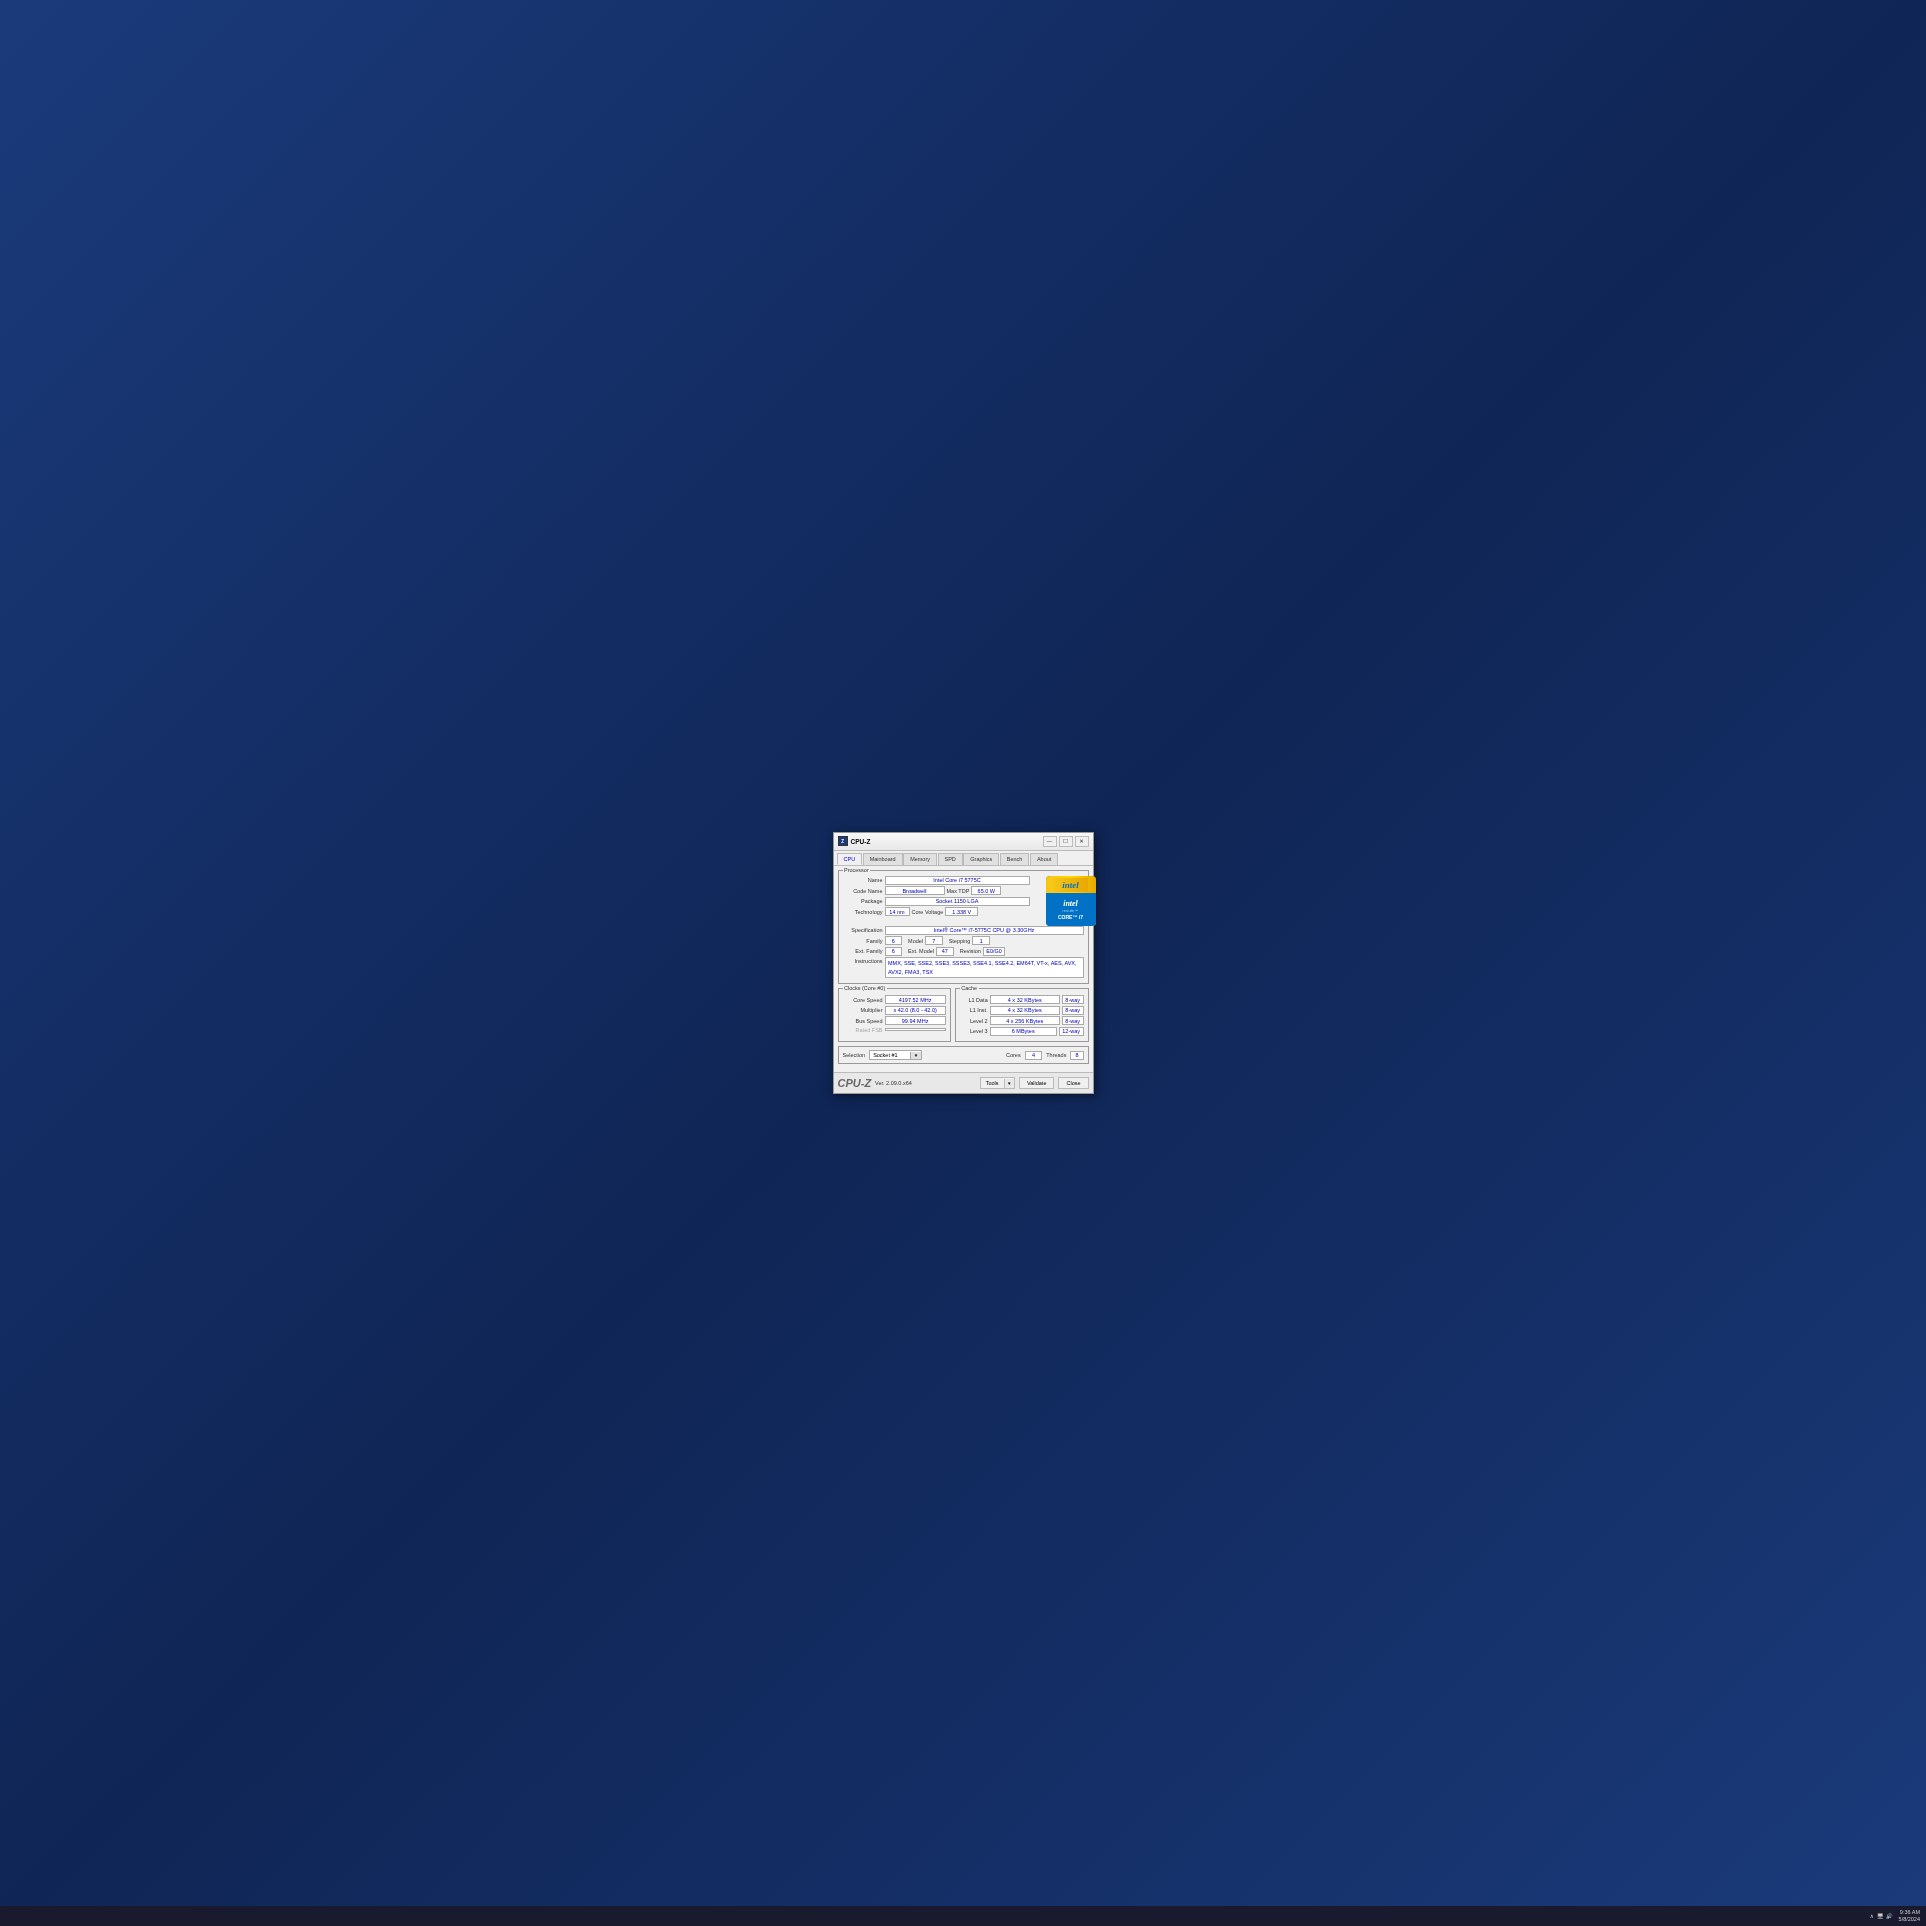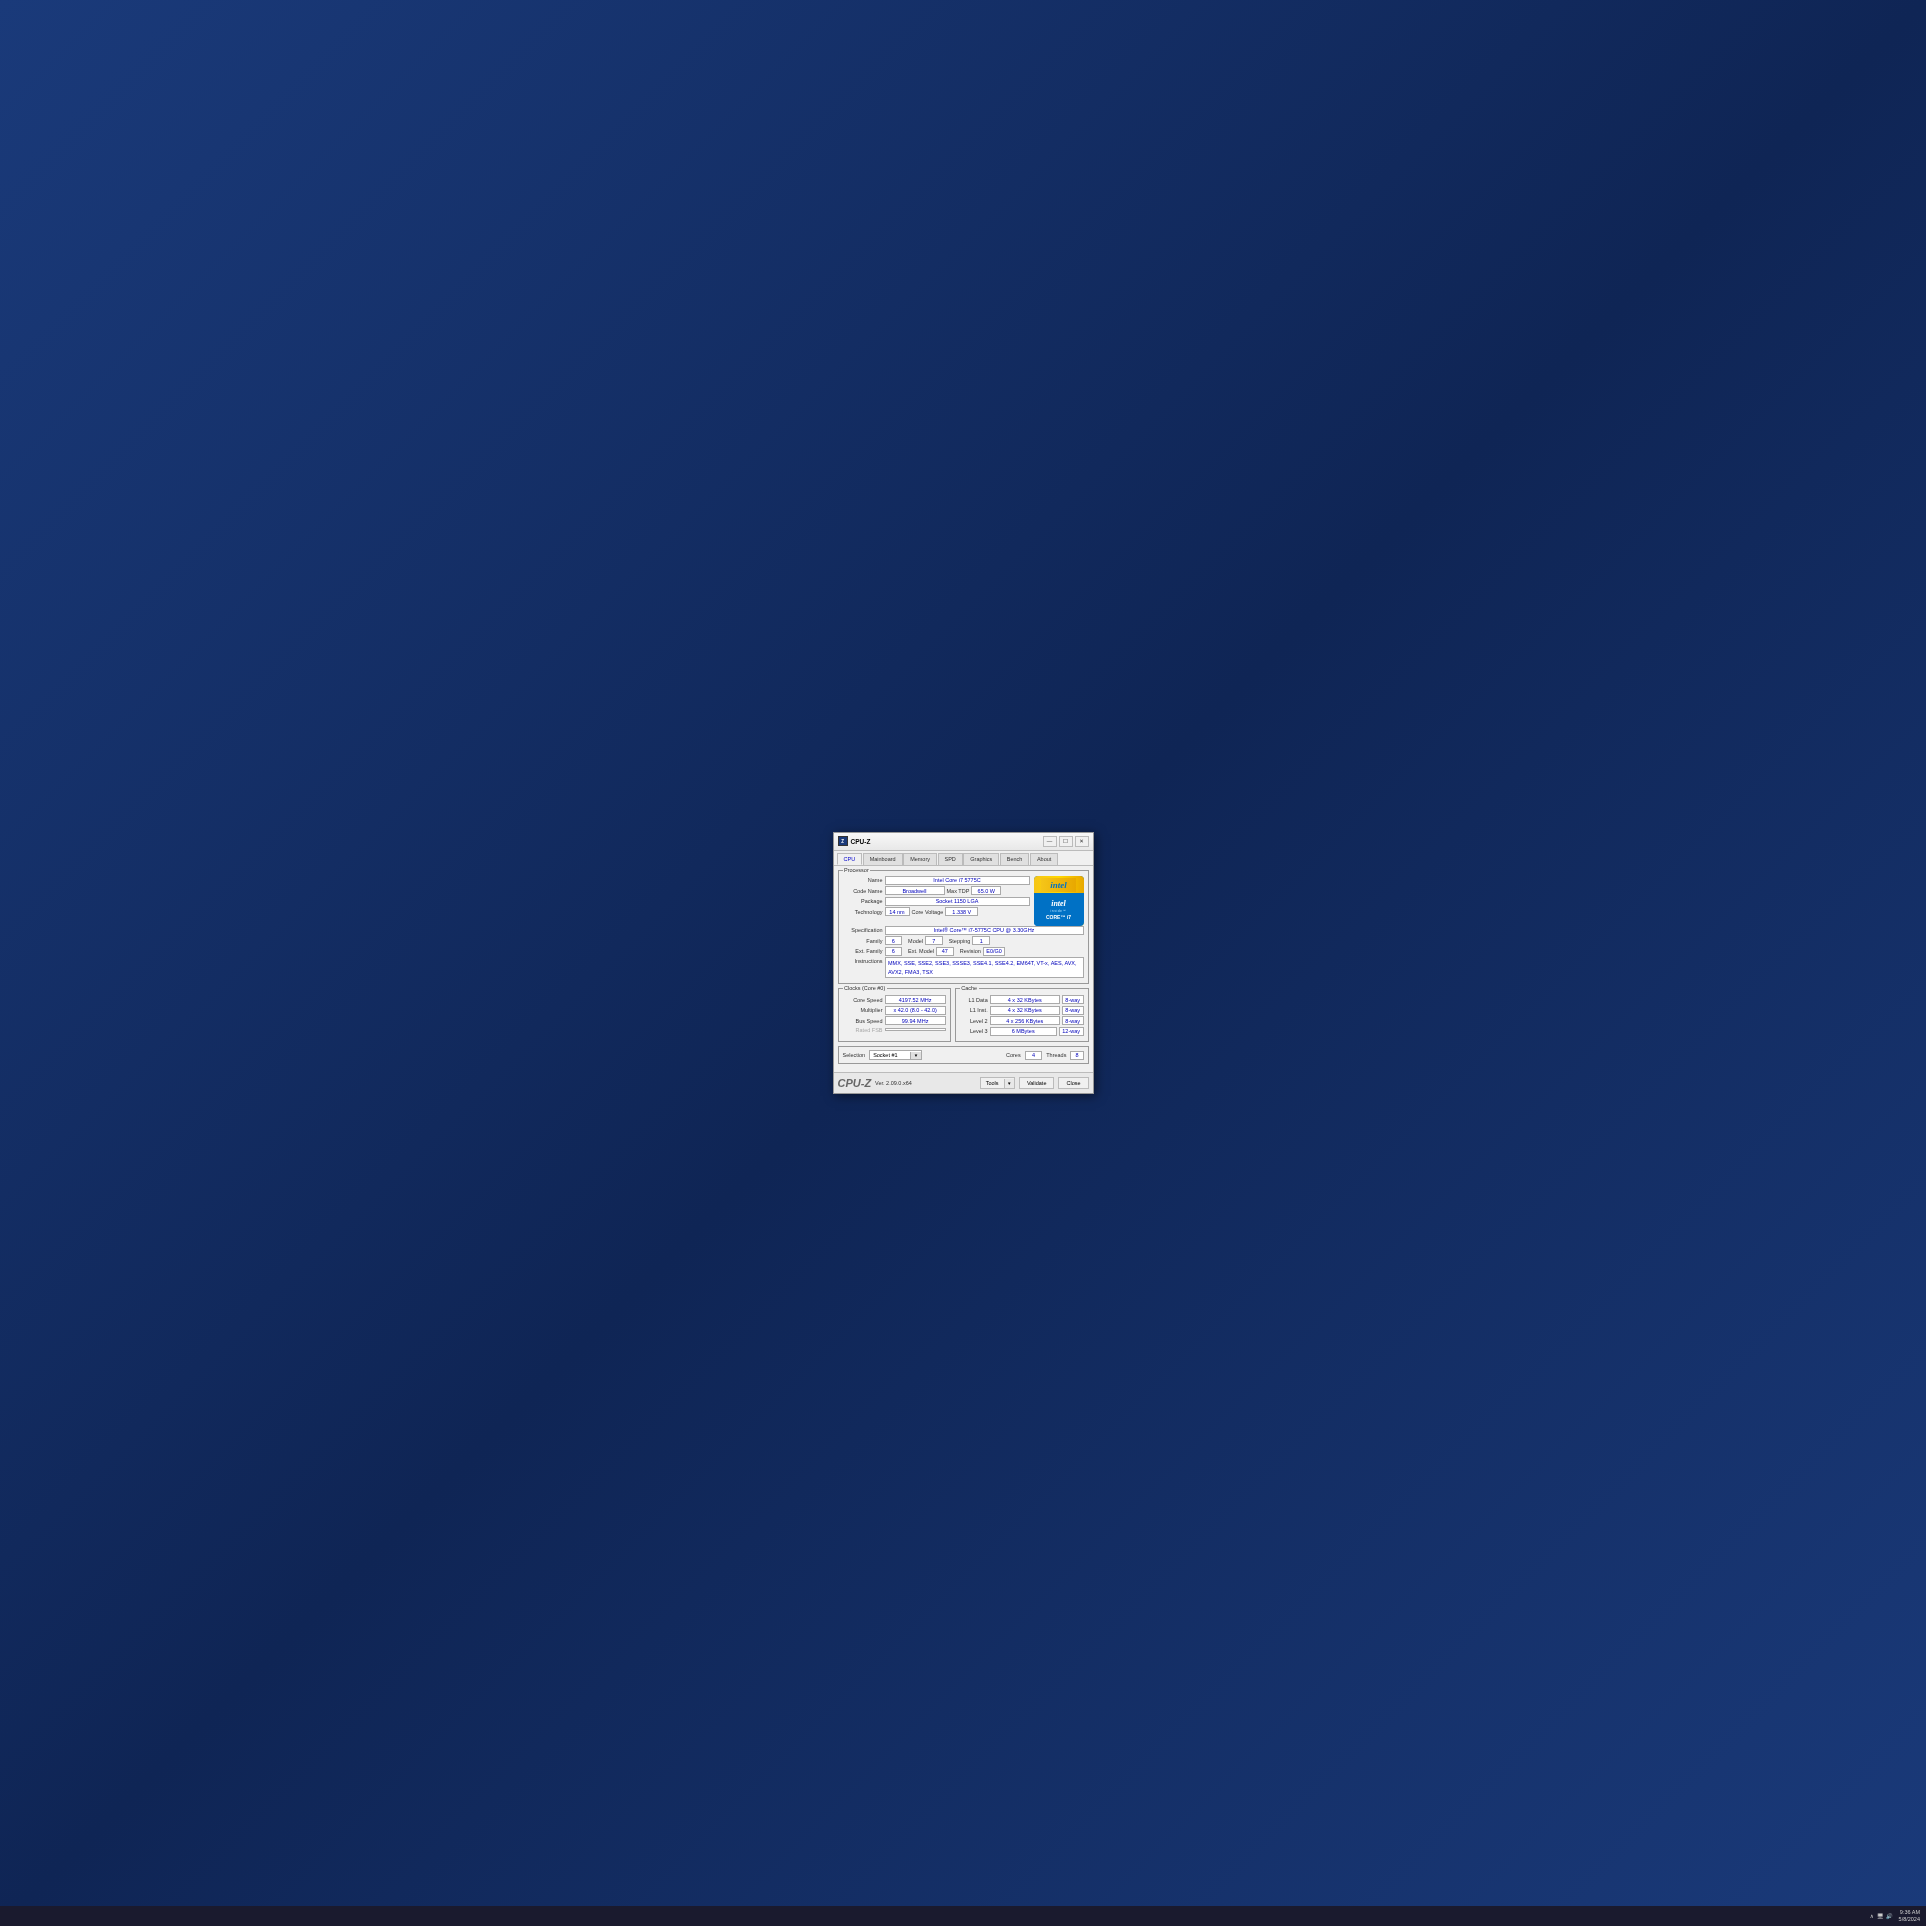--- a/index.html
+++ b/index.html
@@ -192,20 +192,21 @@
       width: 100%;
       height: 100%;
       background: linear-gradient(135deg, #0071c5 0%, #0071c5 60%, #ffd700 60%);
       border-radius: 4px;
       display: flex;
       flex-direction: column;
       align-items: center;
       justify-content: center;
       position: relative;
       overflow: hidden;
+      margin-left: 12px;
     }
     .intel-badge-top {
       background: linear-gradient(to right, #f5c518 0%, #ffd700 50%, #e8a800 100%);
       width: 100%;
       height: 35%;
       display: flex;
       align-items: center;
       justify-content: center;
       font-size: 4.5px;
       font-weight: bold;

